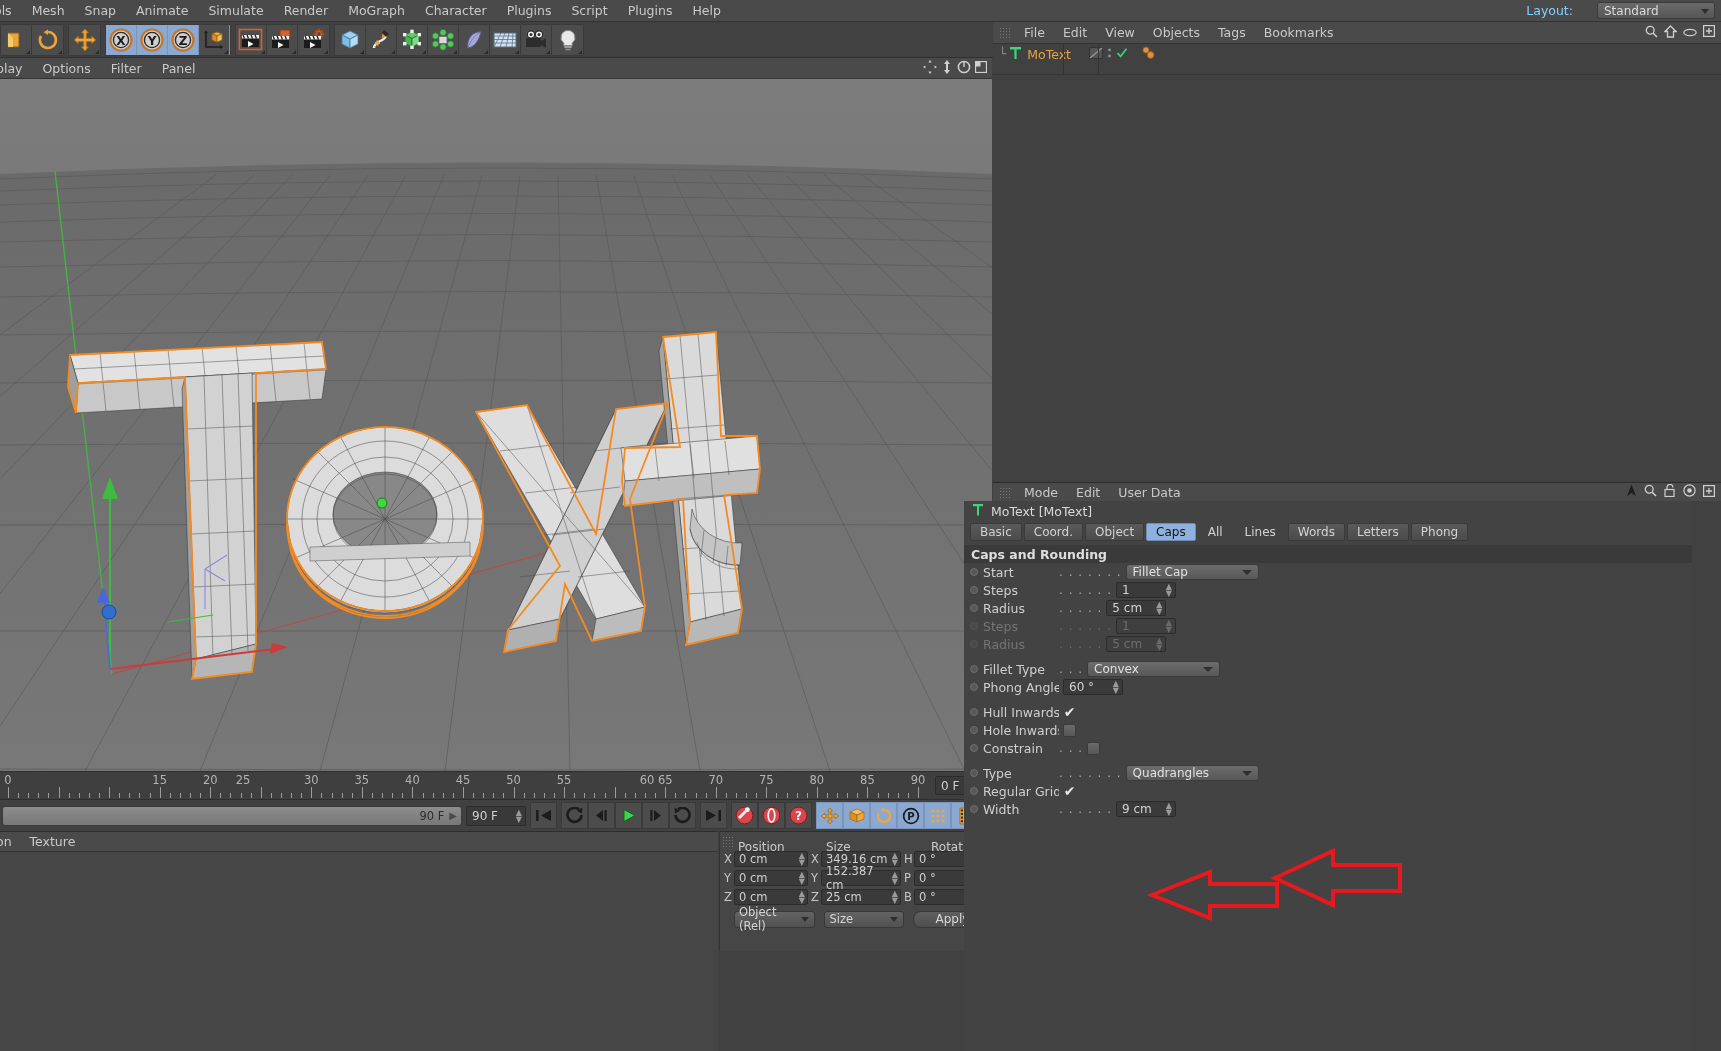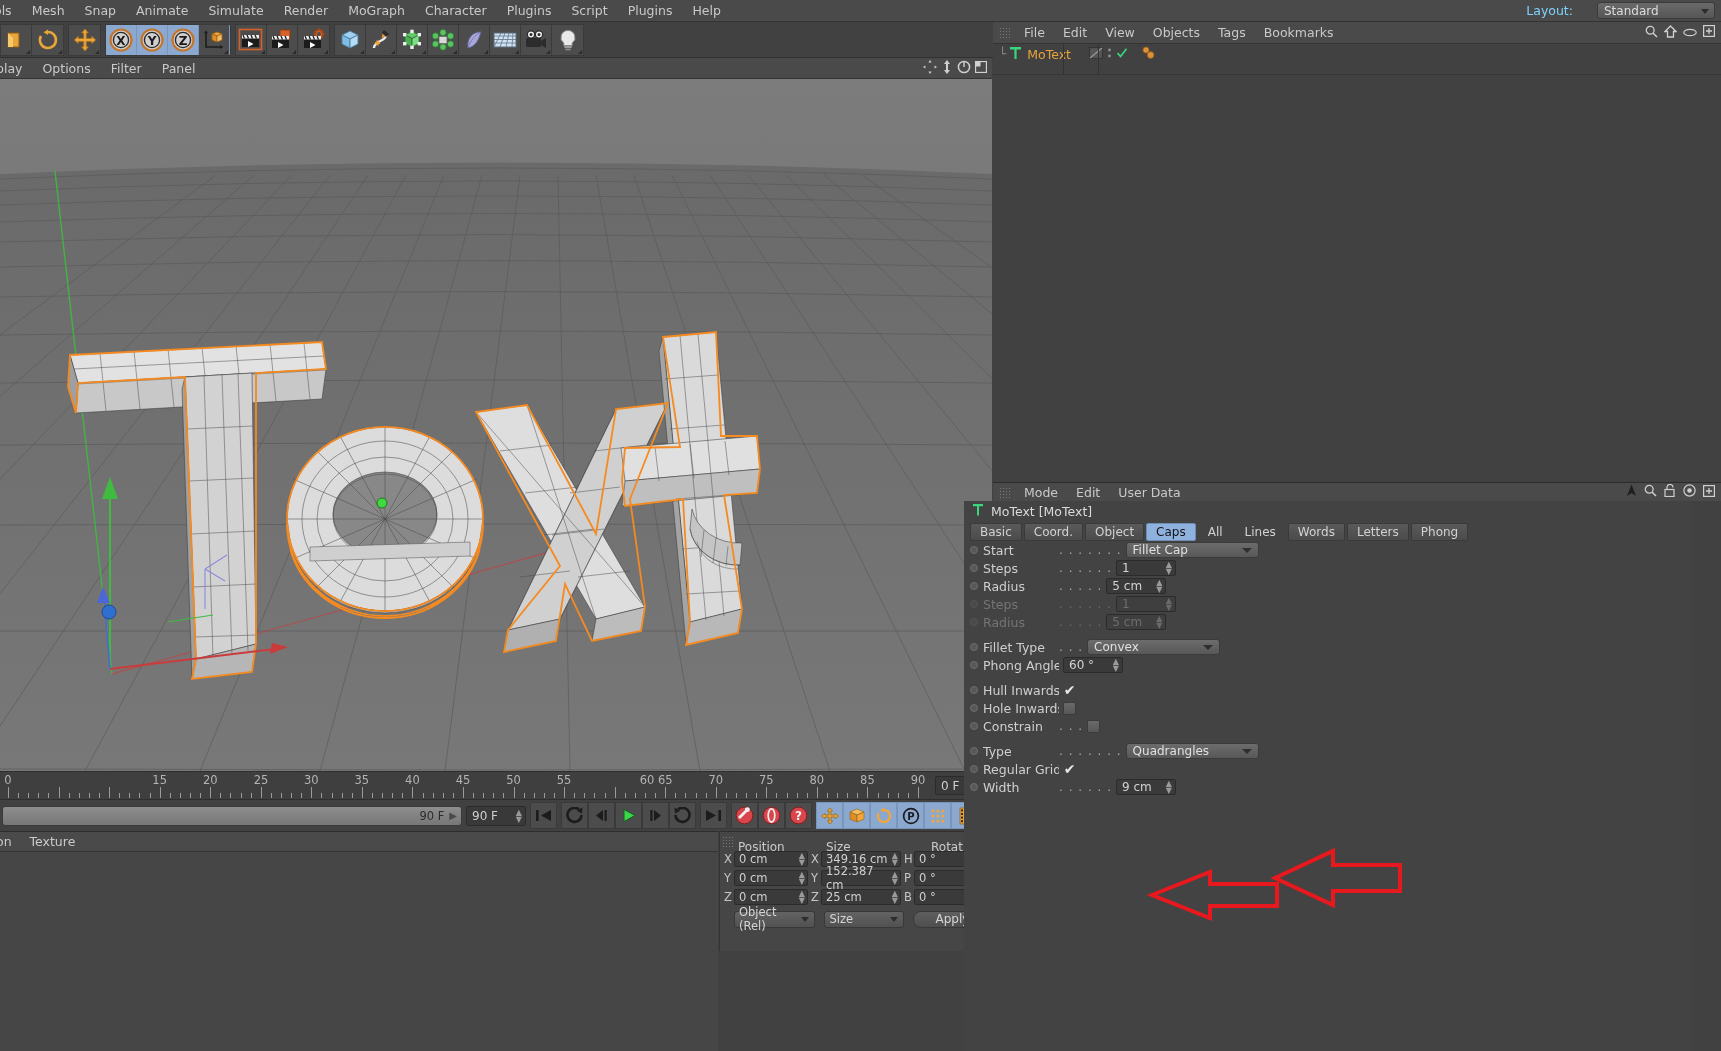--- a/index.html
+++ b/index.html
@@ -727,21 +727,21 @@
         <div class="tk min" style="left: 857.333px;"></div>
         <div class="tk maj" style="left: 867.444px;"></div>
         <div class="tk min" style="left: 877.556px;"></div>
         <div class="tk min" style="left: 887.667px;"></div>
         <div class="tk min" style="left: 897.778px;"></div>
         <div class="tk min" style="left: 907.889px;"></div>
         <div class="tk maj" style="left: 918px;"></div>
         <div class="lb" style="left: 8px;">0</div>
         <div class="lb" style="left: 159.667px;">15</div>
         <div class="lb" style="left: 210.222px;">20</div>
-        <div class="lb" style="left: 261px;">25</div>
+        <div class="lb" style="left: 243px;">25</div>
         <div class="lb" style="left: 311.333px;">30</div>
         <div class="lb" style="left: 361.889px;">35</div>
         <div class="lb" style="left: 412.444px;">40</div>
         <div class="lb" style="left: 463px;">45</div>
         <div class="lb" style="left: 513.556px;">50</div>
         <div class="lb" style="left: 564.111px;">55</div>
         <div class="lb" style="left: 647px;">60</div>
         <div class="lb" style="left: 665.222px;">65</div>
         <div class="lb" style="left: 715.778px;">70</div>
         <div class="lb" style="left: 766.333px;">75</div>
@@ -1118,20 +1118,21 @@
           <span>Words</span>
         </div>
       <div class="tab">
           <span>Letters</span>
         </div>
       <div class="tab">
           <span>Phong</span>
         </div>
     </div>
 
+    <div class="grouphdr">Caps and Rounding</div>
 
     <div id="attr-rows">
         <div class="arow">
           <span class="bullet"></span>
           <span class="alabel">Start</span>
           <span class="dots">. . . . . . .</span>
           <div class="wcombo">
             <span>Fillet Cap</span>
           </div>
         </div>

